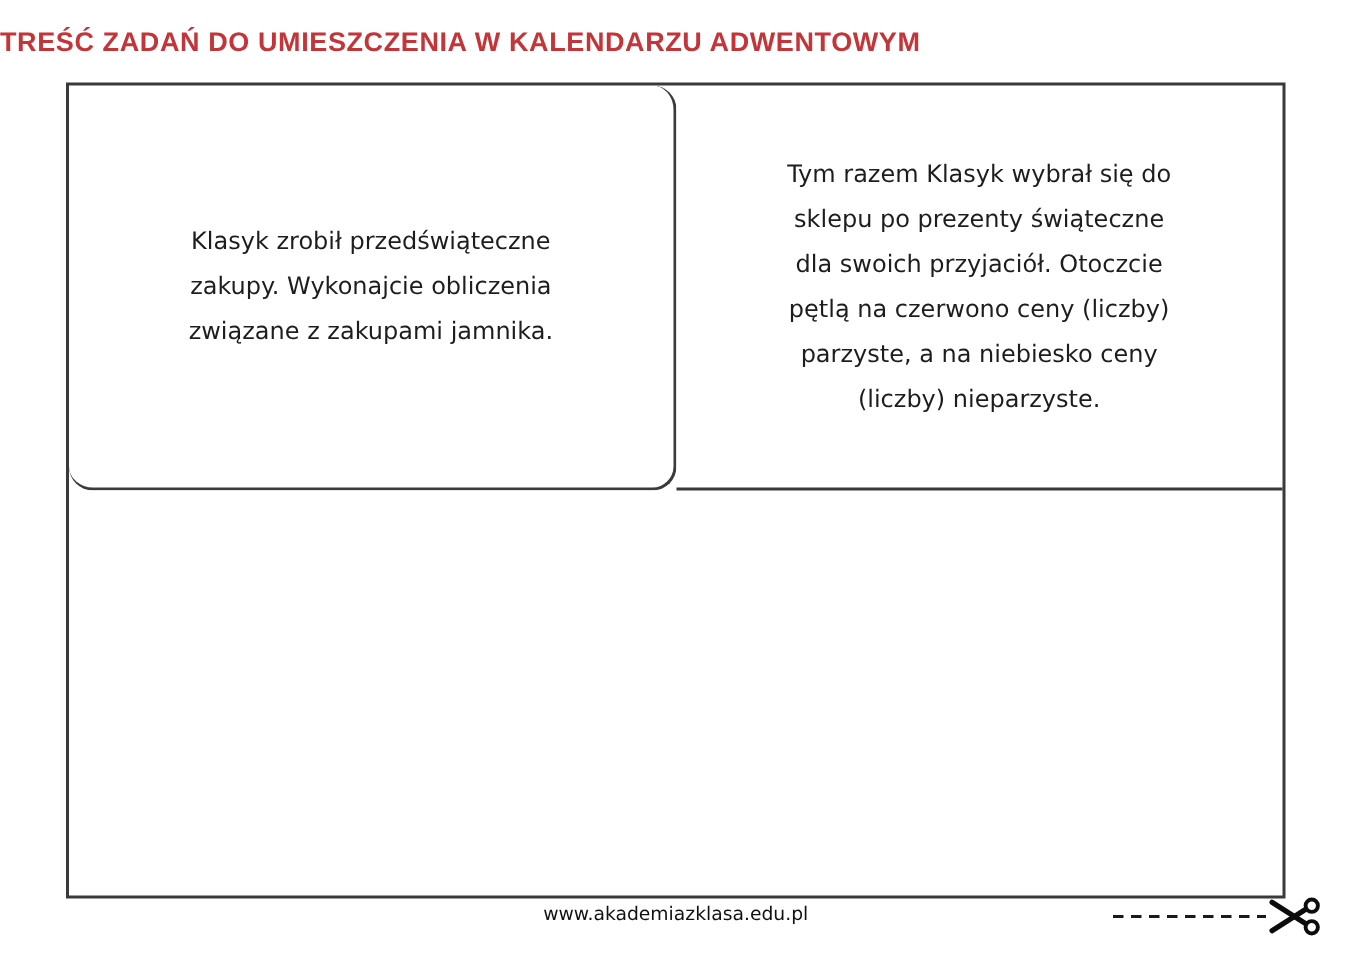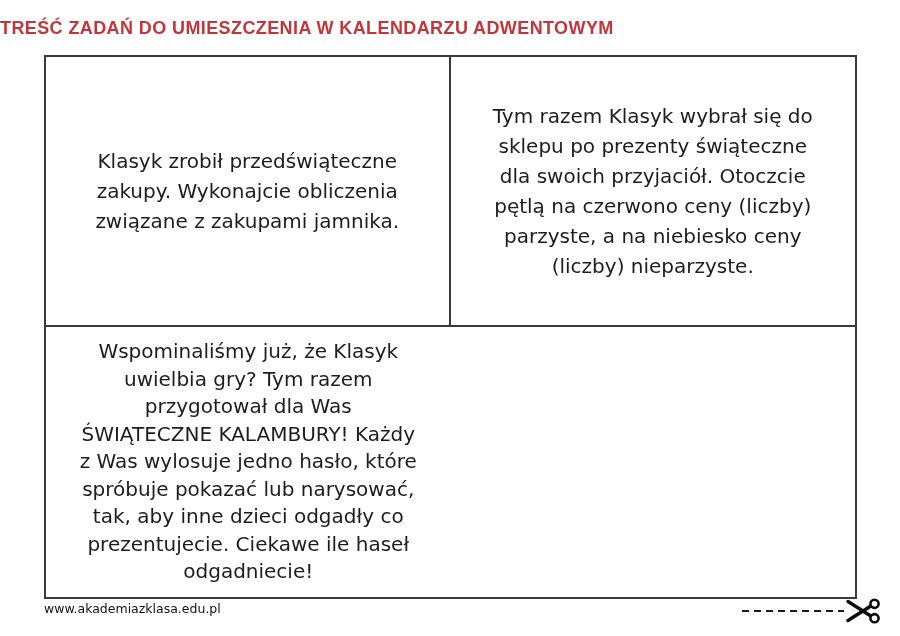--- a/index.html
+++ b/index.html
@@ -29,31 +29,31 @@
     border:2px solid var(--border);
     display:grid;
     grid-template-columns:50% 50%;
     grid-template-rows:50% 50%;
     background:#fff;
   }
   .cell{
     display:flex;align-items:center;justify-content:center;
     text-align:center;
     padding:22px 8px;
-    font-size:20px;
+    font-size:16px;
     line-height:30px;
     white-space:pre-line;
     color:var(--text);
   }
-  .cell.br{border-right:2px solid var(--border);}
+  .cell.br{border-right:2px solid var(--border);border-radius:16px;}
   .cell.bb{border-bottom:2px solid var(--border);}
   .cell.tight{line-height:27.5px;}
   .page-footer{
     position:absolute;left:44px;top:601px;width:813px;
-    text-align:left;
+    text-align:center;
     font-size:12.5px;
     color:#111;
   }
   .cut-line{
     position:absolute;top:598px;right:18px;
     width:140px;height:26px;
     display:flex;align-items:center;
   }
   .cut-line svg{display:block;}
   .dash-seg{margin-right:2px;}
@@ -66,29 +66,20 @@
 <div class="task-table">
   <div class="cell br bb">Klasyk zrobił przedświąteczne
 zakupy. Wykonajcie obliczenia
 związane z zakupami jamnika.</div>
   <div class="cell bb">Tym razem Klasyk wybrał się do
 sklepu po prezenty świąteczne
 dla swoich przyjaciół. Otoczcie
 pętlą na czerwono ceny (liczby)
 parzyste, a na niebiesko ceny
 (liczby) nieparzyste.</div>
-  <div class="cell tight">Wspominaliśmy już, że Klasyk
-uwielbia gry? Tym razem
-przygotował dla Was
-ŚWIĄTECZNE KALAMBURY! Każdy
-z Was wylosuje jedno hasło, które
-spróbuje pokazać lub narysować,
-tak, aby inne dzieci odgadły co
-prezentujecie. Ciekawe ile haseł
-odgadniecie!</div>
 </div>
 
 <div class="page-footer">www.akademiazklasa.edu.pl</div>
 
 <div class="cut-line">
   <svg class="dash-seg" width="102" height="4" viewBox="0 0 102 4">
     <line x1="0" y1="2" x2="102" y2="2" stroke="#1a1a1a" stroke-width="2" stroke-dasharray="7 5"></line>
   </svg>
   <svg width="36" height="26" viewBox="0 0 36 26">
     <line x1="2" y1="3.5" x2="24" y2="17.5" stroke="#0c0c0c" stroke-width="3.4" stroke-linecap="round"></line>

